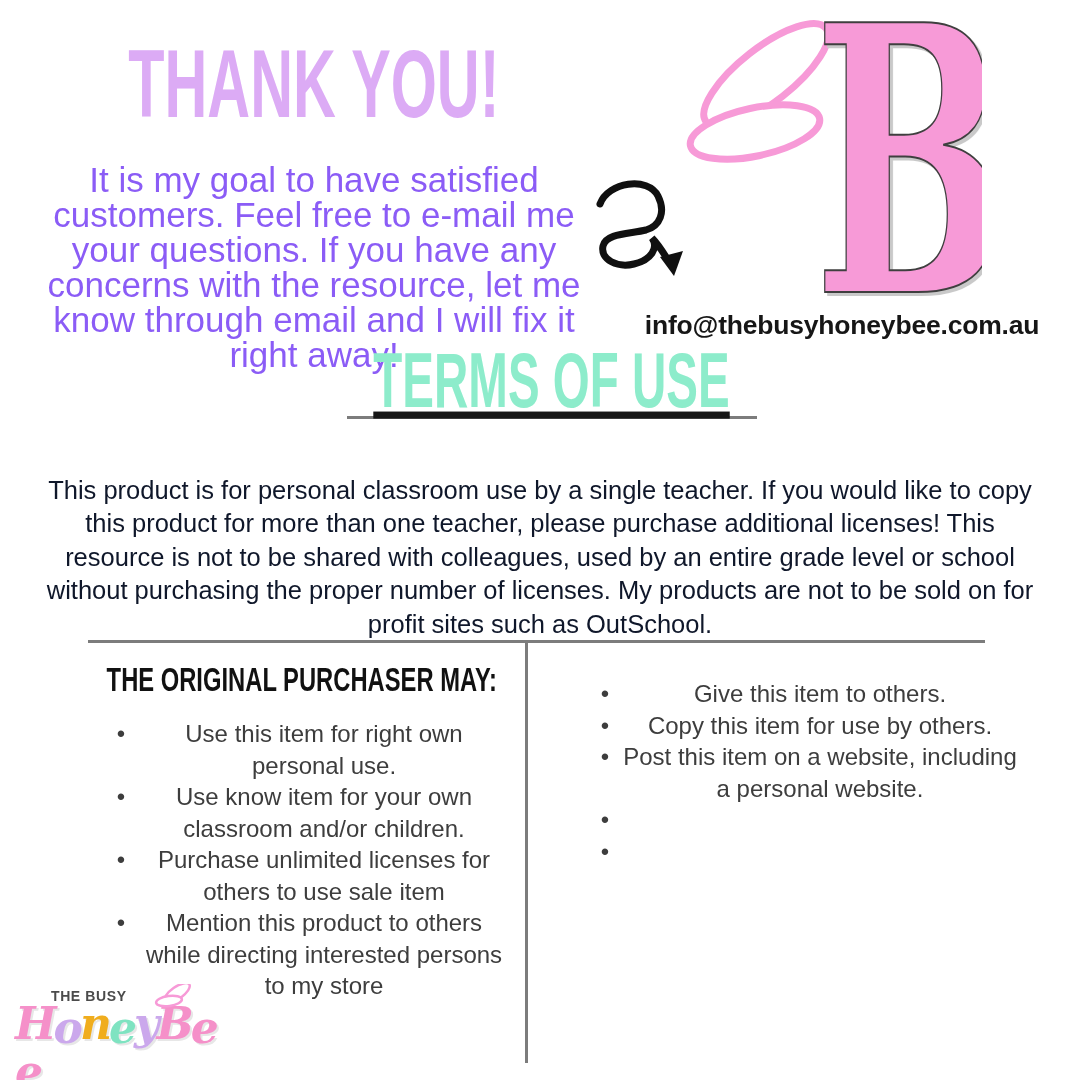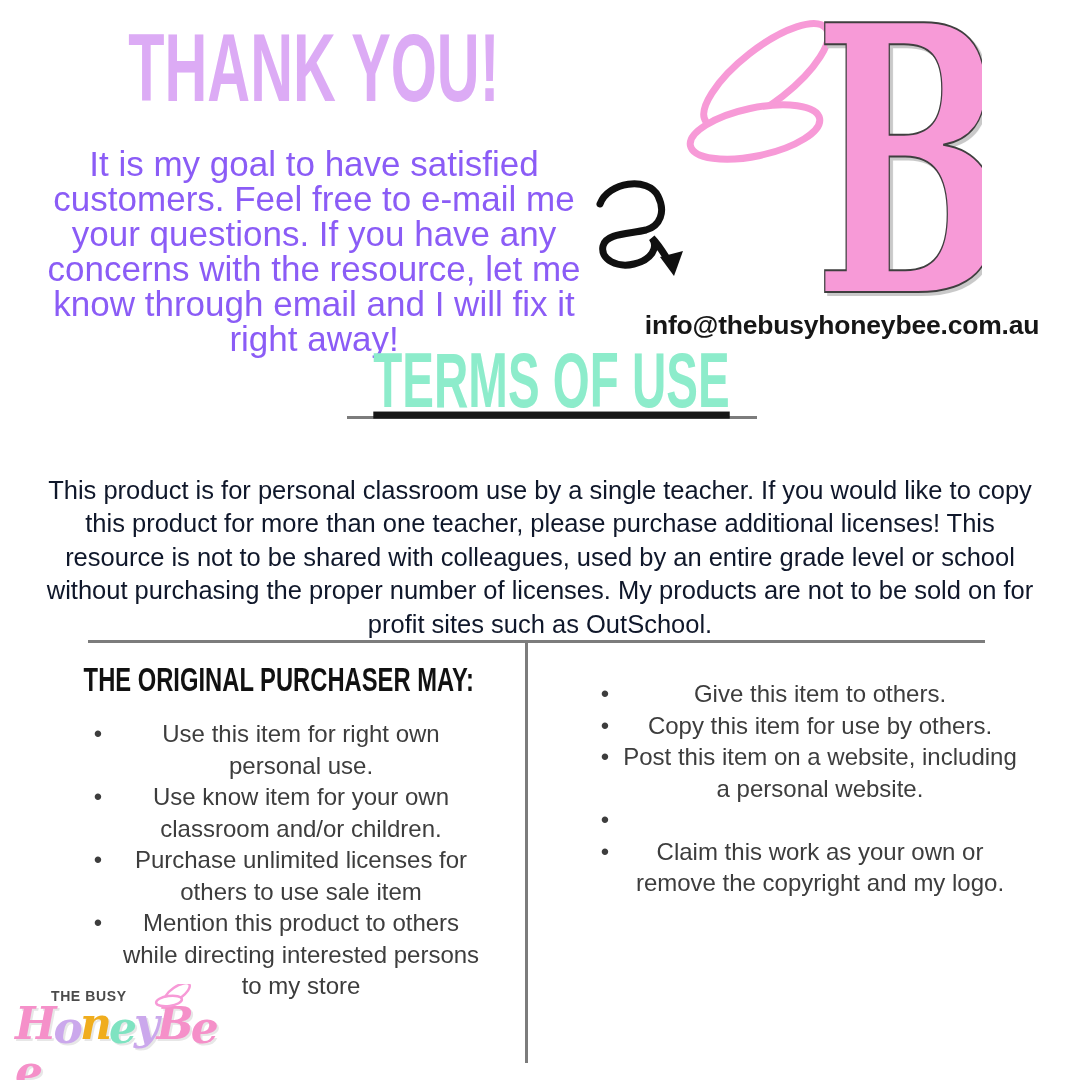--- a/index.html
+++ b/index.html
@@ -3,21 +3,21 @@
 <meta charset="utf-8">
 <style>
   html,body{margin:0;padding:0;background:#ffffff;}
   body{width:1080px;height:1080px;font-family:"Liberation Sans",sans-serif;color:#161616;}
   .page{position:relative;width:1080px;height:1080px;overflow:hidden;background:#fff;}
 
   .condensed{display:inline-block;white-space:nowrap;font-weight:bold;}
 
   
   .ty{position:absolute;left:38px;top:16px;width:552px;text-align:center;}
-  .ty-title-wrap{height:98px;display:flex;align-items:center;justify-content:center;margin:0;}
+  .ty-title-wrap{height:98px;display:flex;align-items:center;justify-content:center;margin:16px;}
   .ty-title{font-size:76px;transform:scale(0.78,1.28);transform-origin:50% 45%;letter-spacing:0px;}
   .ty-body{font-size:35px;line-height:35px;margin:32px 0 0;color:#8b5cf6;}
 
   
   .arrow{position:absolute;left:588px;top:172px;width:110px;height:110px;}
 
   
   .b-logo{position:absolute;left:672px;top:5px;width:310px;height:300px;}
   .b-letter{font-family:"DejaVu Serif",serif;font-weight:bold;}
 
@@ -32,21 +32,21 @@
   .terms-title{font-size:66px;transform:scale(0.72,1.18);transform-origin:50% 45%;}
   .terms-body{position:absolute;left:40px;top:448px;width:1000px;text-align:center;
         font-size:25.5px;line-height:33.5px;color:#0f172a;}
 
   
   .hline{position:absolute;left:88px;top:640px;width:897px;height:3px;}
   .vline{position:absolute;left:525px;top:641px;width:3px;height:422px;}
 
   
   .col{position:absolute;text-align:center;}
-  .col-left{left:69px;top:660px;width:420px;}
+  .col-left{left:92px;top:660px;width:420px;}
   .col-right{left:540px;top:660px;width:480px;}
   .col-header{margin:0;height:40px;display:flex;align-items:center;justify-content:center;}
   .col-header .condensed{font-size:27px;transform:scale(0.88,1.2);transform-origin:50% 45%;color:#111;}
   .col ul{list-style:none;margin:18px 0 0;padding:0;font-size:24px;line-height:31.5px;color:#3d3d3d;}
   .col li{display:flex;align-items:flex-start;}
   .dot{flex:none;width:30px;text-align:center;}
   .col-left .dot{margin-left:14px;}
   .col-right .dot{margin-left:50px;}
   .li-text{flex:1;}
 
@@ -134,21 +134,20 @@
       </li>
       <li>
         <span class="dot">•</span>
         <span class="li-text">Post this item on a website, including a personal website.</span>
       </li>
       <li>
         <span class="dot">•</span>
       </li>
       <li>
         <span class="dot">•</span>
-        <span class="li-text">Claim this work as your own or remove the copyright and my logo.</span>
       </li>
     </ul>
   </div>
 
   <div class="footer-logo">
     <p class="fl-top" style="color: rgb(75, 75, 75);">THE BUSY</p>
     <svg class="fl-wings" width="42" height="26" viewBox="0 0 42 26">
       <ellipse cx="24" cy="9" rx="15" ry="6" fill="#ffffff" stroke-width="2.5" transform="rotate(-35 24 9)" style="stroke: rgb(247, 154, 215);"></ellipse>
       <ellipse cx="16" cy="17" rx="13" ry="5" fill="#ffffff" stroke-width="2.5" transform="rotate(-8 16 17)" style="stroke: rgb(247, 154, 215);"></ellipse>
     </svg>

